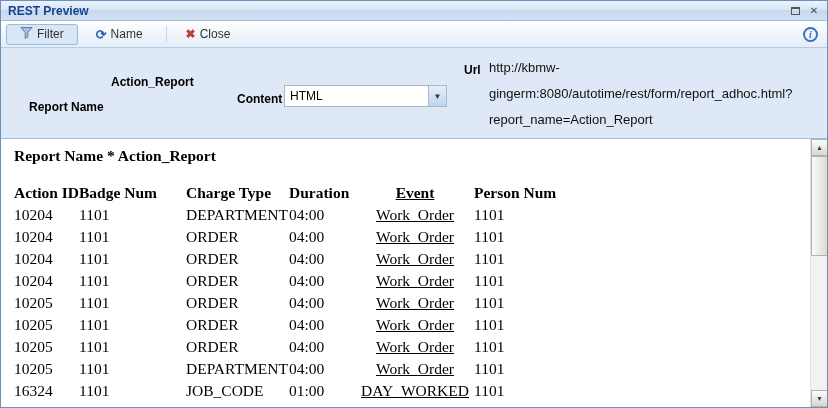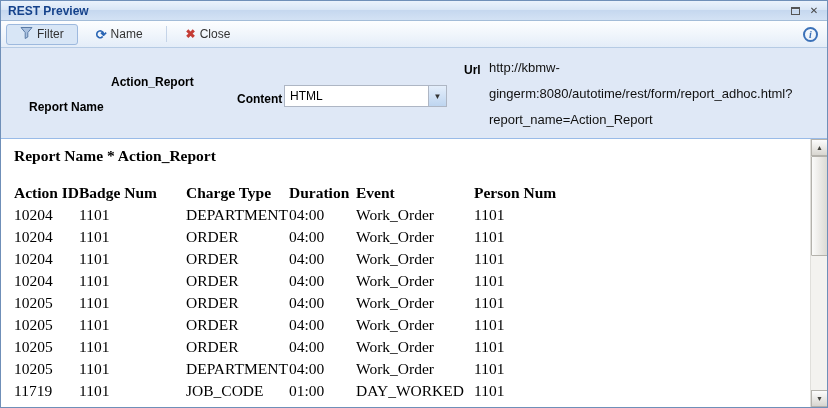--- a/index.html
+++ b/index.html
@@ -93,21 +93,21 @@
     font-family: "Liberation Serif", "DejaVu Serif", serif;
     font-size: 15.5px; color: #000;
   }
   .report-title { font-weight: bold; height: 24px; line-height: 24px; }
   table.report-table { border-collapse: collapse; margin-top: 14px; table-layout: fixed; }
   .report-table th, .report-table td {
     height: 22px; padding: 0; text-align: left;
     font-size: 15.5px; white-space: nowrap; overflow: visible;
   }
   .report-table th { font-weight: bold; }
-  .report-table .center { text-align: left; }
+  .report-table .center { text-align: center; text-decoration: underline; }
 
   
   .vscroll { position: absolute; top: 0; right: 0; bottom: 0; width: 17px; background: #f3f2ef; border-left: 1px solid #e0dfdb; }
   .sbtn {
     position: absolute; left: 0; width: 17px; height: 17px;
     background: linear-gradient(#fdfdfd, #d8d6d0);
     border: 1px solid #b4b2ac;
     display: flex; align-items: center; justify-content: center;
     font-size: 7px; color: #44443f; cursor: pointer;
   }
@@ -240,21 +240,21 @@
             </tr>
             <tr>
               <td>10205</td>
               <td>1101</td>
               <td>DEPARTMENT</td>
               <td>04:00</td>
               <td class="center">Work_Order</td>
               <td>1101</td>
             </tr>
             <tr>
-              <td>11719</td>
+              <td>16324</td>
               <td>1101</td>
               <td>JOB_CODE</td>
               <td>01:00</td>
               <td class="center">DAY_WORKED</td>
               <td>1101</td>
             </tr>
           </tbody>
       </table>
     </div>
     <div class="vscroll">

